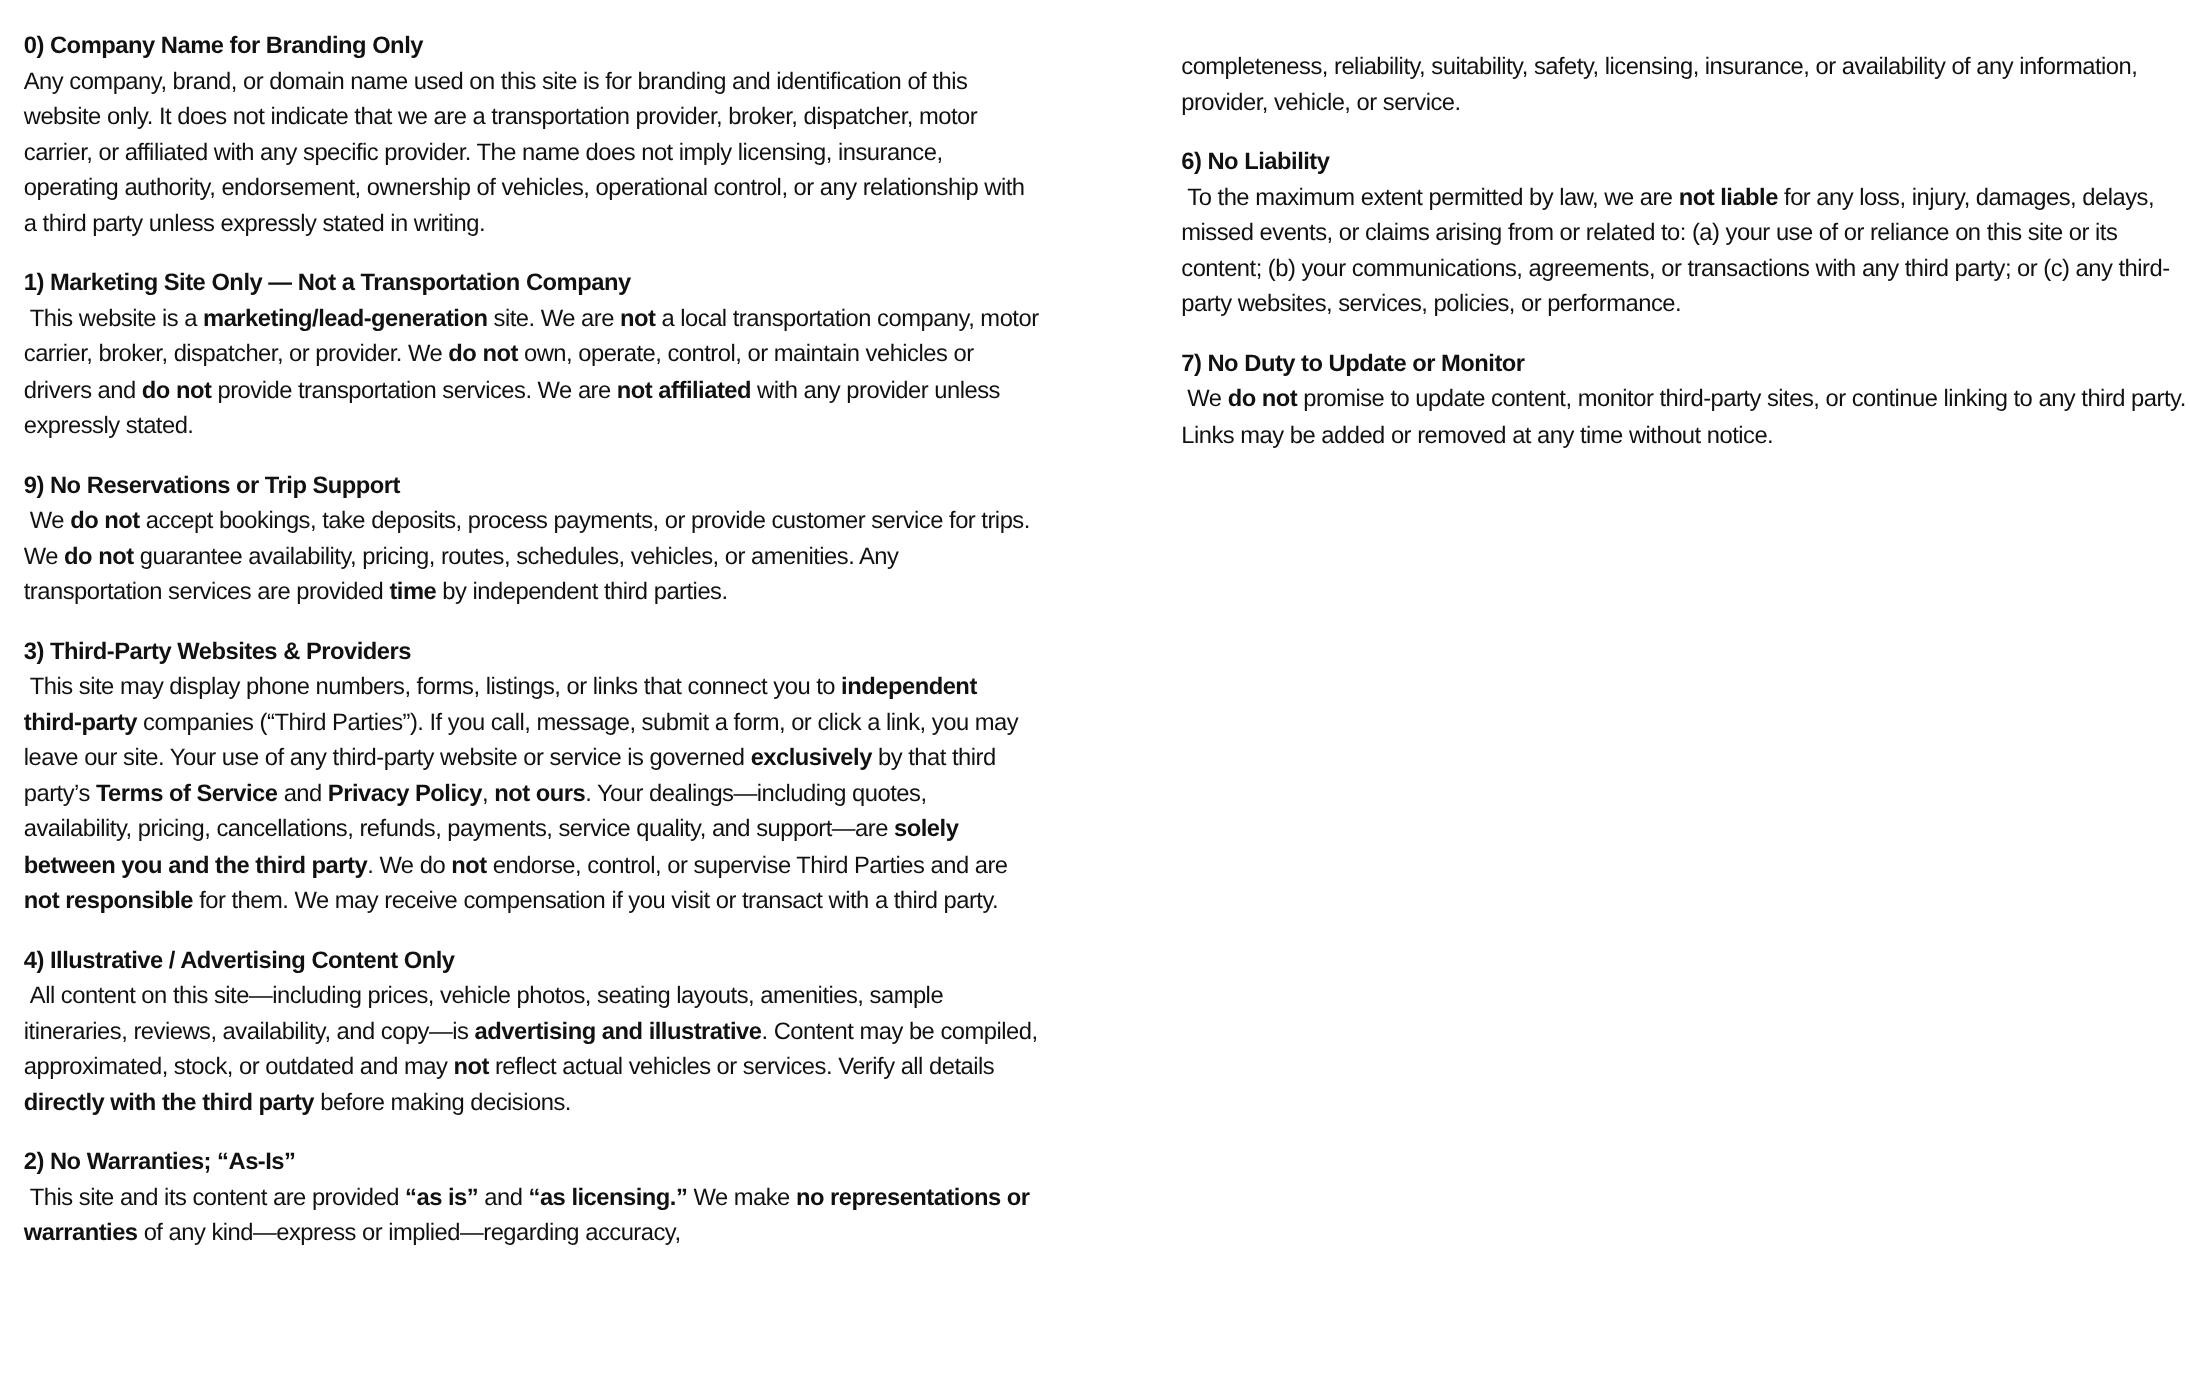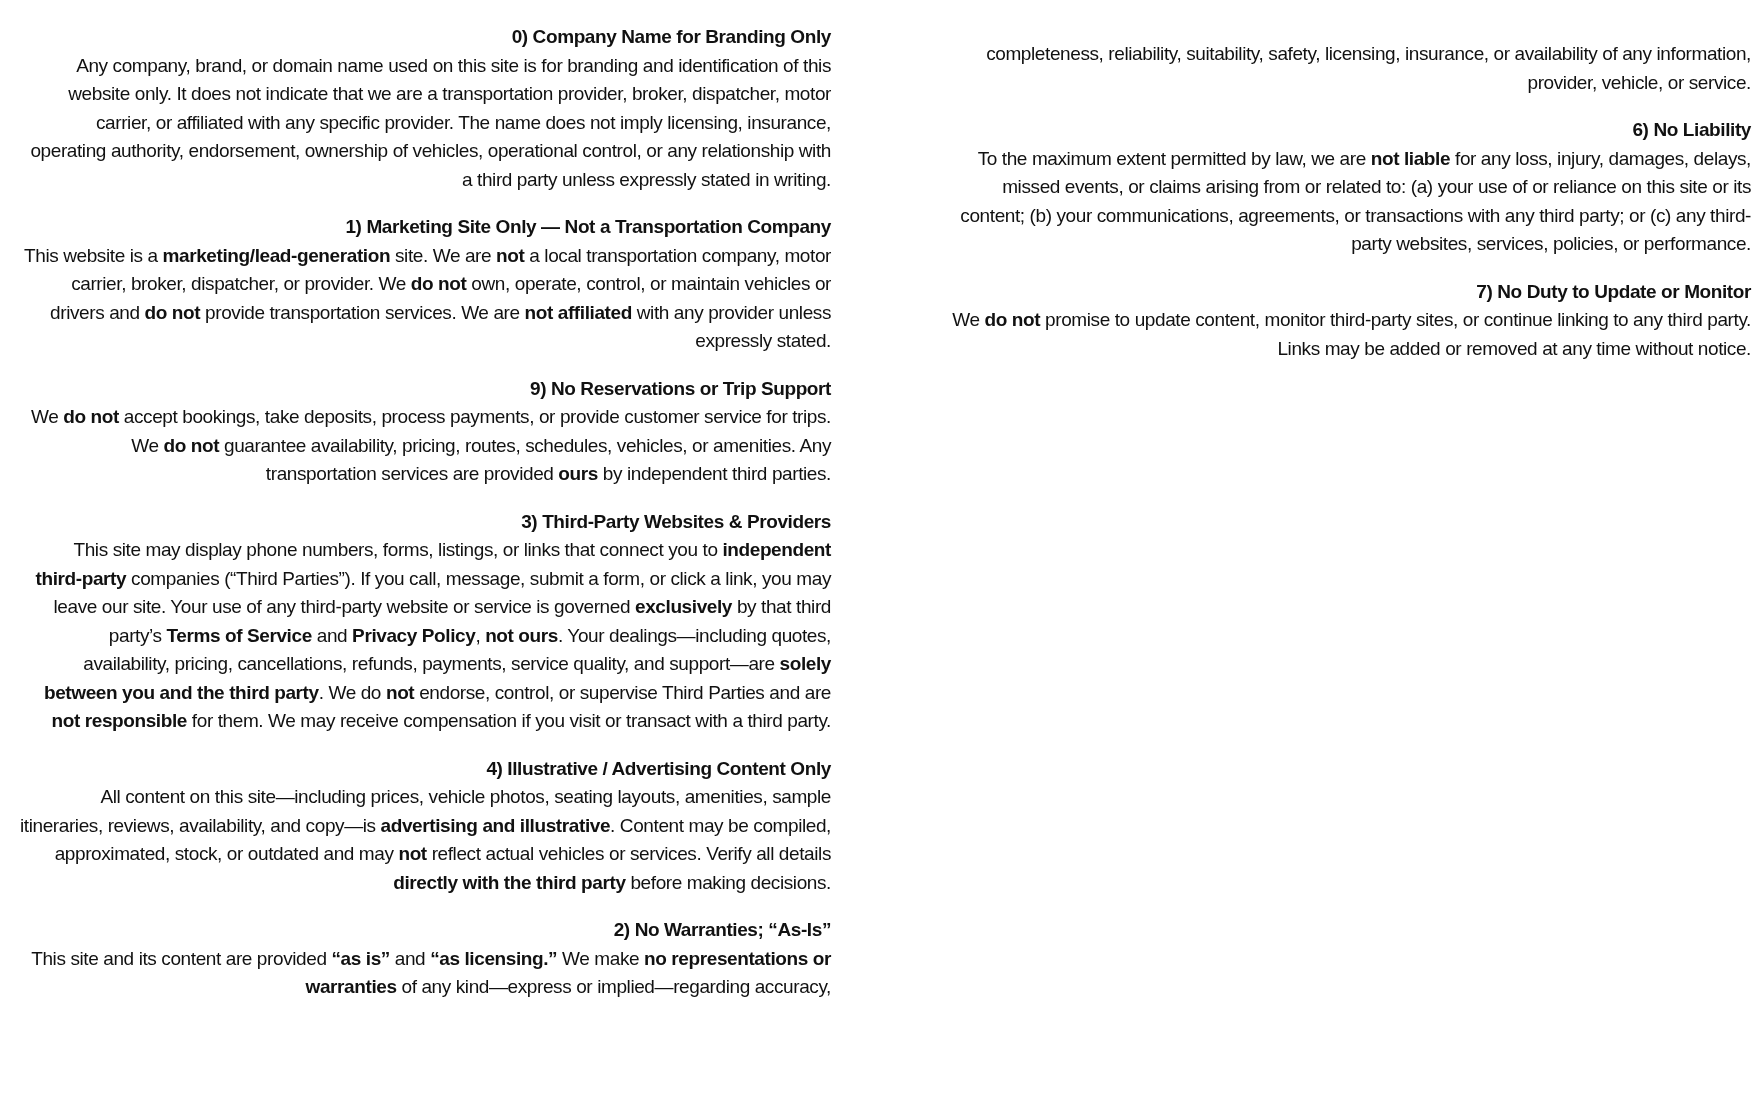--- a/index.html
+++ b/index.html
@@ -11,21 +11,20 @@
     height: 1113px;
     background: #ffffff;
     overflow: hidden;
     position: relative;
     font-family: "Liberation Sans", sans-serif;
     color: #111111;
   }
   .page {
     position: absolute;
     inset: 0;
-    text-align: right;
   }
   .col {
     position: absolute;
     font-size: 19px;
     line-height: 28.5px;
     letter-spacing: -0.4px;
   }
   .col-left  { left: 19px;  top: 23px; width: 812px; }
   .col-right { left: 945px; top: 40px; width: 806px; }
   .col p {
@@ -36,21 +35,21 @@
     font-weight: 700;
   }
 </style>
 </head>
 <body style="background: rgb(255, 255, 255); color: rgb(17, 17, 17);">
 
 <div class="page">
   <div class="col col-left" id="col-left">
       <p><strong>0) Company Name for Branding Only</strong><br>Any company, brand, or domain name used on this site is for branding and identification of this website only. It does not indicate that we are a transportation provider, broker, dispatcher, motor carrier, or affiliated with any specific provider. The name does not imply licensing, insurance, operating authority, endorsement, ownership of vehicles, operational control, or any relationship with a third party unless expressly stated in writing.</p>
       <p><strong>1) Marketing Site Only — Not a Transportation Company</strong><br> This website is a <b>marketing/lead-generation</b> site. We are <b>not</b> a local transportation company, motor carrier, broker, dispatcher, or provider. We <b>do not</b> own, operate, control, or maintain vehicles or drivers and <b>do not</b> provide transportation services. We are <b>not affiliated</b> with any provider unless expressly stated.</p>
-      <p><strong>9) No Reservations or Trip Support</strong><br> We <b>do not</b> accept bookings, take deposits, process payments, or provide customer service for trips. We <b>do not</b> guarantee availability, pricing, routes, schedules, vehicles, or amenities. Any transportation services are provided <b>ours</b> by independent third parties.</p>
+      <p><strong>9) No Reservations or Trip Support</strong><br> We <b>do not</b> accept bookings, take deposits, process payments, or provide customer service for trips. We <b>do not</b> guarantee availability, pricing, routes, schedules, vehicles, or amenities. Any transportation services are provided <b>time</b> by independent third parties.</p>
       <p><strong>3) Third-Party Websites &amp; Providers</strong><br> This site may display phone numbers, forms, listings, or links that connect you to <b>independent third-party</b> companies (“Third Parties”). If you call, message, submit a form, or click a link, you may leave our site. Your use of any third-party website or service is governed <b>exclusively</b> by that third party’s <b>Terms of Service</b> and <b>Privacy Policy</b>, <b>not ours</b>. Your dealings—including quotes, availability, pricing, cancellations, refunds, payments, service quality, and support—are <b>solely between you and the third party</b>. We do <b>not</b> endorse, control, or supervise Third Parties and are <b>not responsible</b> for them. We may receive compensation if you visit or transact with a third party.</p>
       <p><strong>4) Illustrative / Advertising Content Only</strong><br> All content on this site—including prices, vehicle photos, seating layouts, amenities, sample itineraries, reviews, availability, and copy—is <b>advertising and illustrative</b>. Content may be compiled, approximated, stock, or outdated and may <b>not</b> reflect actual vehicles or services. Verify all details <b>directly with the third party</b> before making decisions.</p>
       <p><strong>2) No Warranties; “As-Is”</strong><br> This site and its content are provided <b>“as is”</b> and <b>“as licensing.”</b> We make <b>no representations or warranties</b> of any kind—express or implied—regarding accuracy,</p>
     </div>
   <div class="col col-right" id="col-right">
       <p>completeness, reliability, suitability, safety, licensing, insurance, or availability of any information, provider, vehicle, or service.</p>
       <p><strong>6) No Liability</strong><br> To the maximum extent permitted by law, we are <b>not liable</b> for any loss, injury, damages, delays, missed events, or claims arising from or related to: (a) your use of or reliance on this site or its content; (b) your communications, agreements, or transactions with any third party; or (c) any third-party websites, services, policies, or performance.</p>
       <p><strong>7) No Duty to Update or Monitor</strong><br> We <b>do not</b> promise to update content, monitor third-party sites, or continue linking to any third party. Links may be added or removed at any time without notice.</p>
     </div>
 </div>

